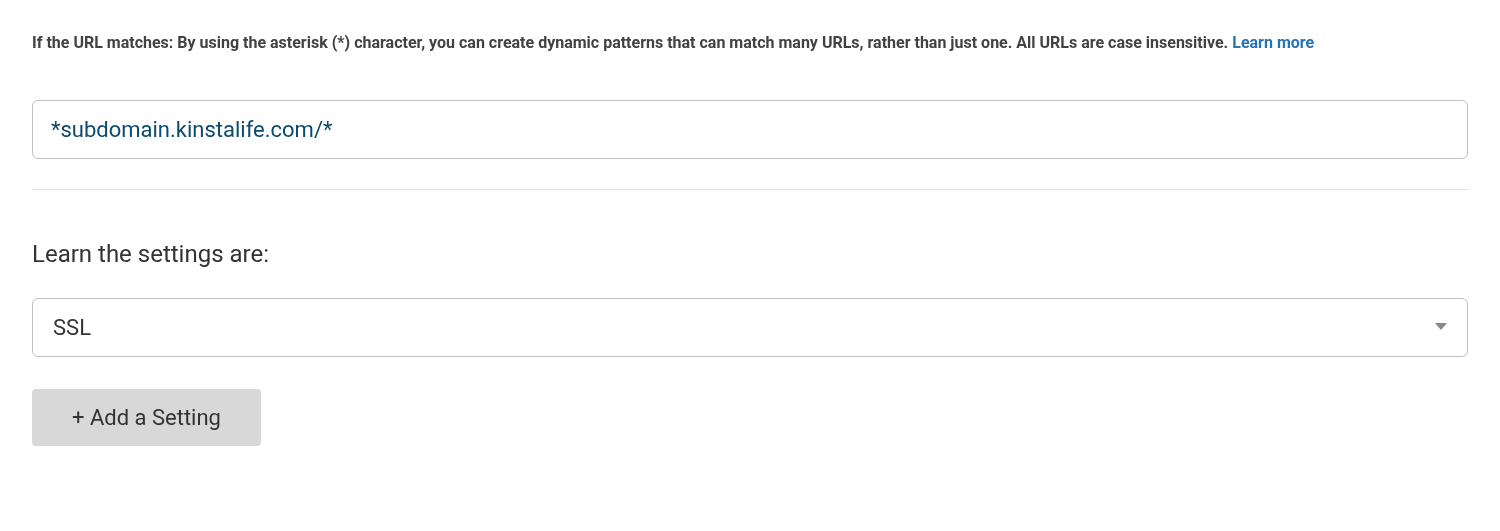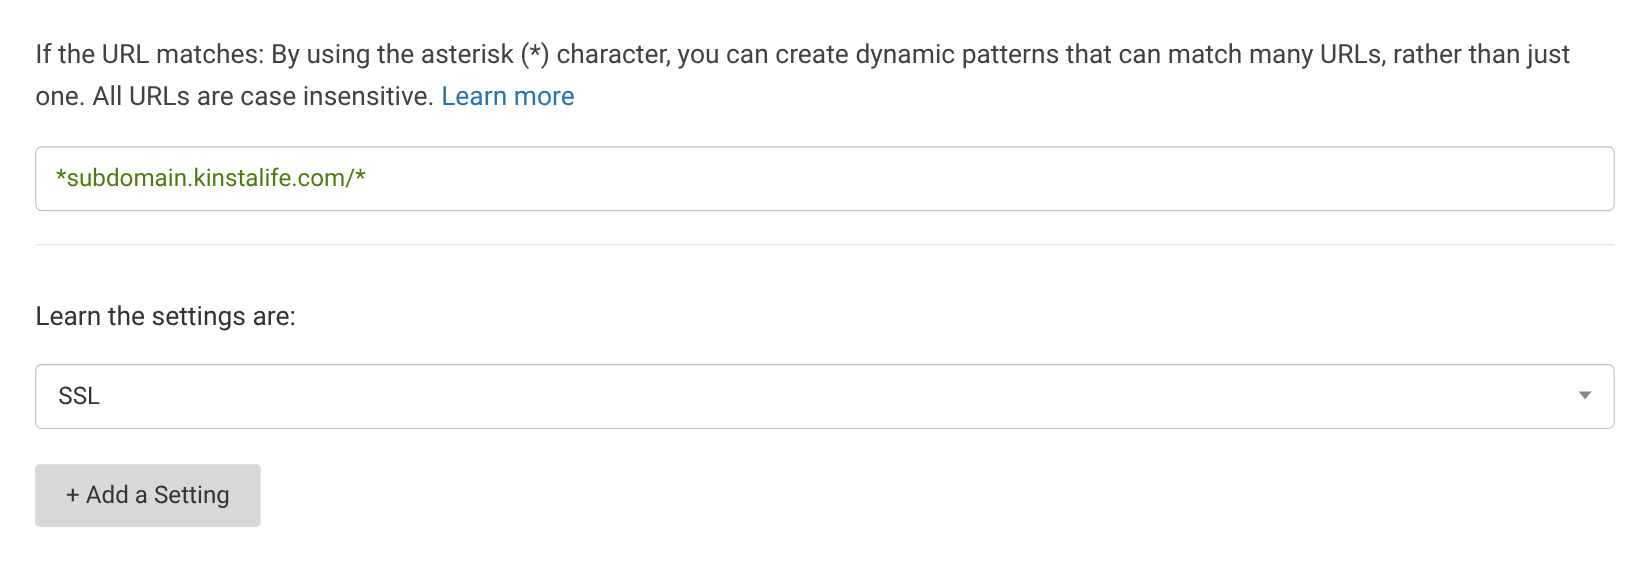--- a/index.html
+++ b/index.html
@@ -9,38 +9,39 @@
     }
     
     body {
       font-family: -apple-system, BlinkMacSystemFont, "Segoe UI", Roboto, Helvetica, Arial, sans-serif;
       background: #ffffff;
       padding: 30px 32px;
       color: #333333;
     }
     
     .description {
-      font-size: 24px;
+      font-size: 16px;
       line-height: 1.6;
       color: #424242;
-      margin-bottom: 26px;
+      margin-bottom: 44px;
+      font-weight: bold;
     }
     
     .description a {
       color: #2673b8;
       text-decoration: none;
     }
     
     .url-input {
       width: 100%;
       padding: 16px 18px;
       font-size: 22px;
       border: 1px solid #c0c0c0;
       border-radius: 6px;
-      color: #4d7c0f;
+      color: #0c4a6e;
       font-family: inherit;
       margin-bottom: 30px;
       outline: none;
     }
     
     .divider {
       border: none;
       border-top: 1px solid #e0e0e0;
       margin-bottom: 50px;
     }
@@ -86,21 +87,21 @@
     }
     
     .dropdown-arrow svg {
       width: 14px;
       height: 10px;
       display: block;
     }
     
     .add-setting-btn {
       display: inline-block;
-      padding: 16px 28px;
+      padding: 16px 40px;
       font-size: 22px;
       color: #333333;
       background: #d8d8d8;
       border: none;
       border-radius: 4px;
       cursor: pointer;
       font-family: inherit;
     }
   </style>
 </head>

